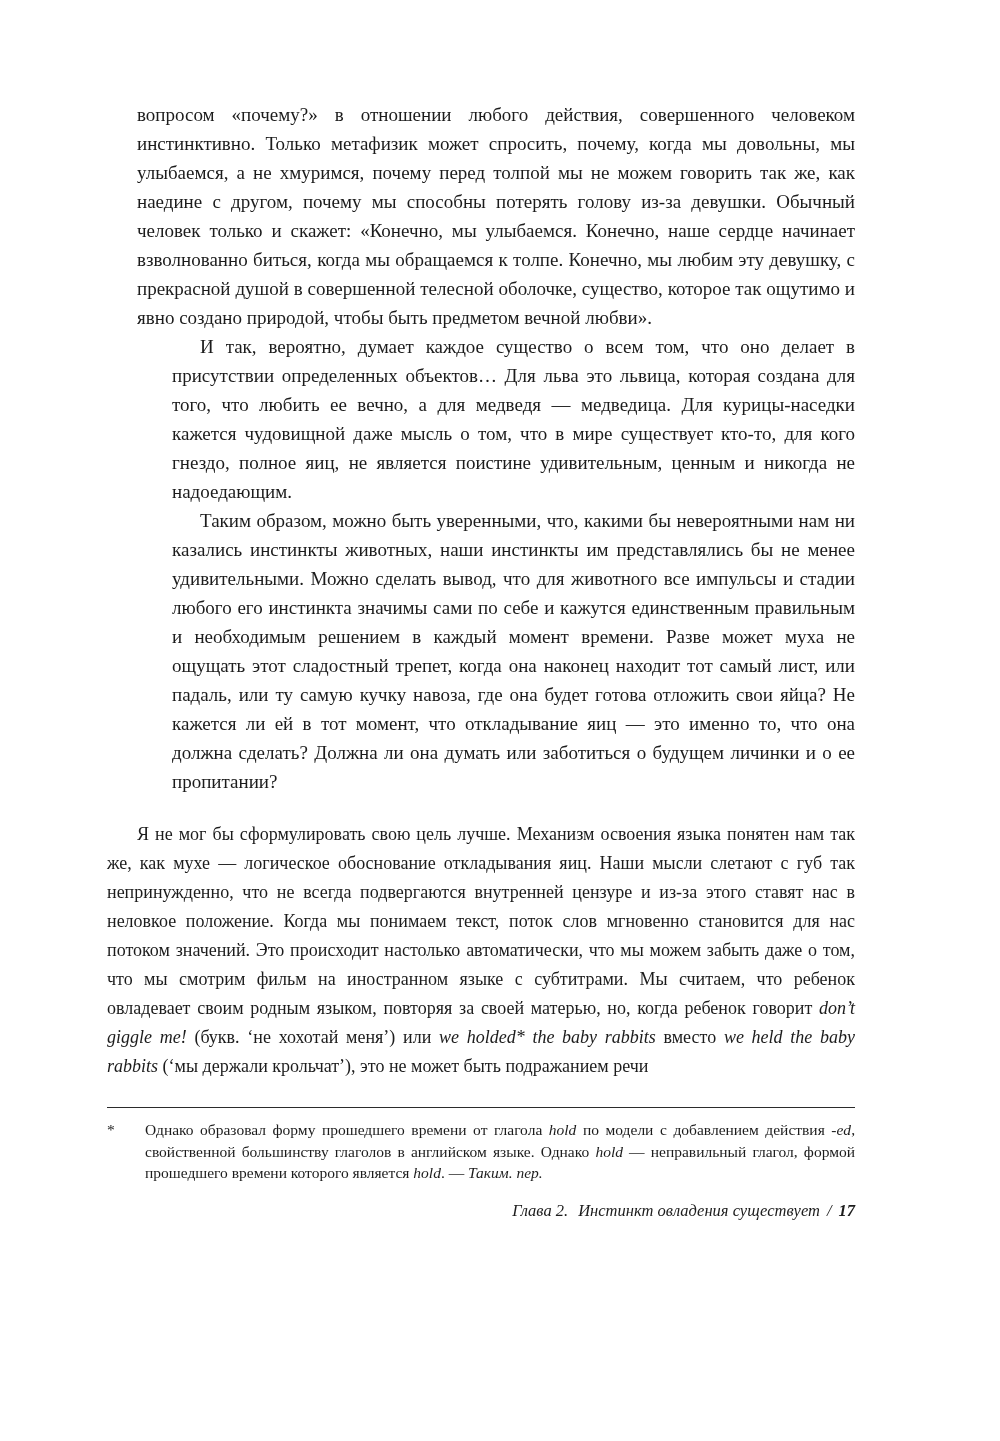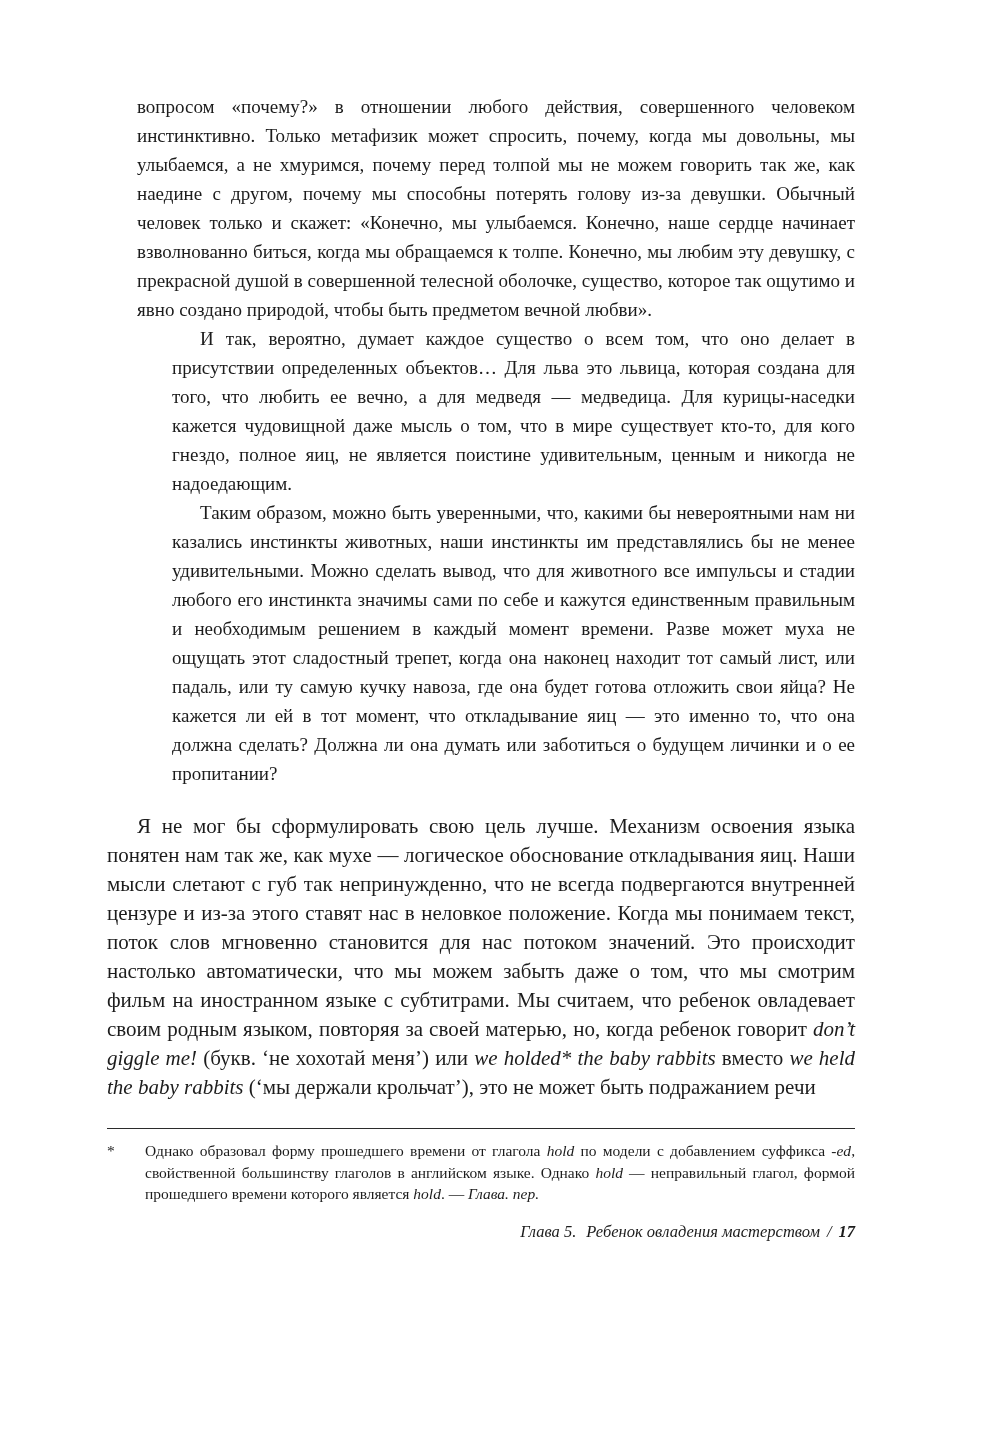--- a/index.html
+++ b/index.html
@@ -12,38 +12,38 @@
     margin: 0 auto;
     background: #ffffff;
     font-family: "Liberation Serif", "DejaVu Serif", serif;
     color: #1c1c1c;
     overflow: hidden;
   }
 
   .content {
     position: absolute;
     left: 107px;
-    top: 92px;
+    top: 100px;
     width: 748px;
   }
 
   
   .quote {
     margin-left: 30px;
     font-size: 19px;
     line-height: 29px;
     text-align: justify;
   }
   .quote p { margin: 0; }
   .quote p + p { text-indent: 28px; margin-left: 35px; }
 
   
   .body-para {
     margin: 24px 0 0 0;
-    font-size: 21px;
+    font-size: 18px;
     line-height: 29px;
     text-align: justify;
     text-indent: 30px;
   }
 
   
   .footnote-sep {
     margin: 26px 0 0 0;
     border: 0;
     border-top: 1px solid #2b2b2b;
@@ -83,19 +83,19 @@
       <p>И так, вероятно, думает каждое существо о всем том, что оно делает в присутствии определенных объектов… Для льва это львица, которая создана для того, что любить ее вечно, а для медведя — медведица. Для курицы-наседки кажется чудовищной даже мысль о том, что в мире существует кто-то, для кого гнездо, полное яиц, не является поистине удивительным, ценным и никогда не надоедающим.</p>
       <p>Таким образом, можно быть уверенными, что, какими бы невероятными нам ни казались инстинкты животных, наши инстинкты им представлялись бы не менее удивительными. Можно сделать вывод, что для животного все импульсы и стадии любого его инстинкта значимы сами по себе и кажутся единственным правильным и необходимым решением в каждый момент времени. Разве может муха не ощущать этот сладостный трепет, когда она наконец находит тот самый лист, или падаль, или ту самую кучку навоза, где она будет готова отложить свои яйца? Не кажется ли ей в тот момент, что откладывание яиц — это именно то, что она должна сделать? Должна ли она думать или заботиться о будущем личинки и о ее пропитании?</p>
     </div>
 
     <p class="body-para"><span>Я не мог бы сформулировать свою цель лучше. Механизм освоения языка понятен нам так же, как мухе — логическое обоснование откладывания яиц. Наши мысли слетают с губ так непринужденно, что не всегда подвергаются внутренней цензуре и из-за этого ставят нас в неловкое положение. Когда мы понимаем текст, поток слов мгновенно становится для нас потоком значений. Это происходит настолько автоматически, что мы можем забыть даже о том, что мы смотрим фильм на иностранном языке с субтитрами. Мы считаем, что ребенок овладевает своим родным языком, повторяя за своей матерью, но, когда ребенок говорит </span><i>don’t giggle me!</i><span> (букв. ‘не хохотай меня’) или </span><i>we holded* the baby rabbits</i><span> вместо </span><i>we held the baby rabbits</i><span> (‘мы держали крольчат’), это не может быть подражанием речи</span></p>
 
     <hr class="footnote-sep">
 
     <div class="footnote">
       <span class="marker">*</span>
-      <span class="fn-text"><span>Однако образовал форму прошедшего времени от глагола </span><i>hold</i><span> по модели с добавлением суффикса </span><i>-ed</i><span>, свойственной большинству глаголов в английском языке. Однако </span><i>hold</i><span> — неправильный глагол, формой прошедшего времени которого является </span><i>hold</i><span>. — </span><i>Глава. пер.</i></span>
+      <span class="fn-text"><span>Однако образовал форму прошедшего времени от глагола </span><i>hold</i><span> по модели с добавлением действия </span><i>-ed</i><span>, свойственной большинству глаголов в английском языке. Однако </span><i>hold</i><span> — неправильный глагол, формой прошедшего времени которого является </span><i>hold</i><span>. — </span><i>Таким. пер.</i></span>
     </div>
 
-    <div class="footer"><span class="chapter-label">Глава 5.</span><span>Ребенок овладения мастерством</span><span class="sep">/</span><span class="pagenum">17</span></div>
+    <div class="footer"><span class="chapter-label">Глава 2.</span><span>Инстинкт овладения существует</span><span class="sep">/</span><span class="pagenum">17</span></div>
 
   </div>
 </div>
 
 </body></html>

